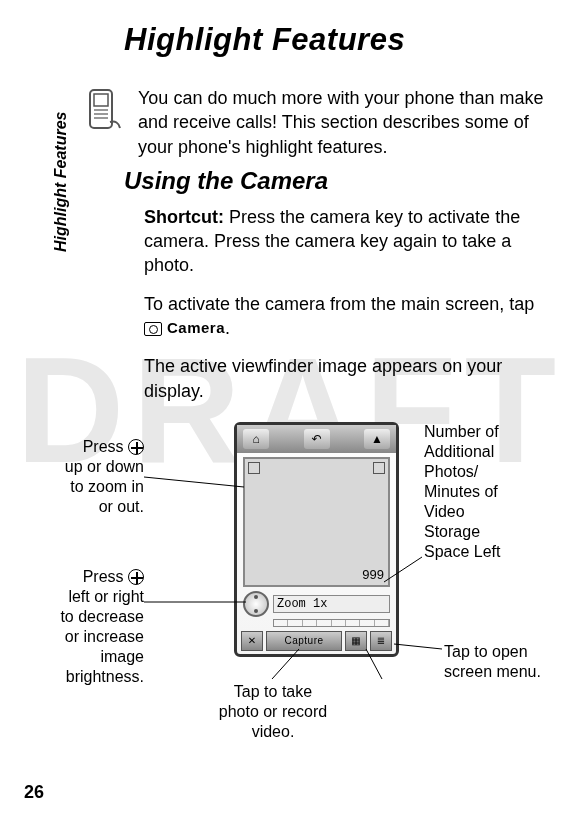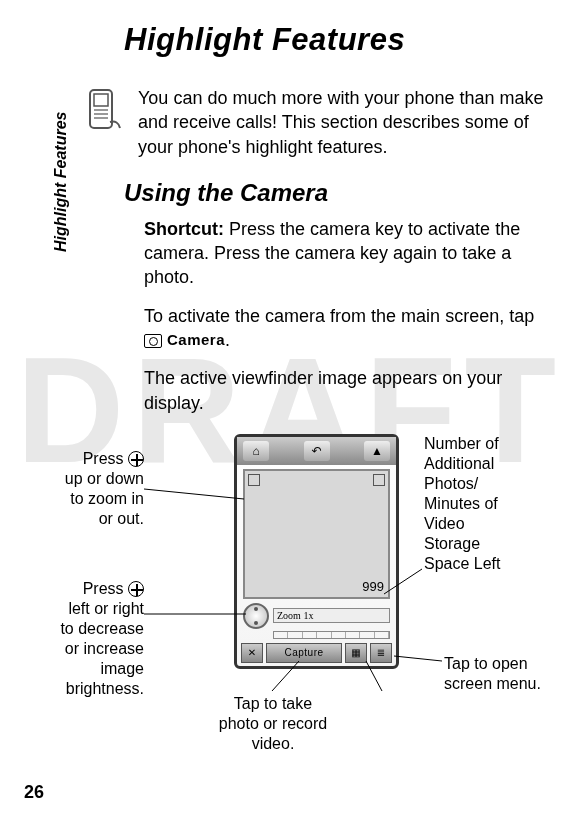--- a/index.html
+++ b/index.html
@@ -27,21 +27,21 @@
   .content { position: relative; z-index: 1; }
   .title {
     font-family: Arial, sans-serif;
     font-style: italic;
     font-weight: 900;
     font-size: 31px;
     margin-left: 100px;
     margin-bottom: 28px;
     letter-spacing: 0.5px;
   }
-  .intro-row { display: flex; margin-left: 60px; margin-bottom: 20px; gap: 12px; align-items: flex-start; }
+  .intro-row { display: flex; margin-left: 60px; margin-bottom: 8px; gap: 12px; align-items: flex-start; }
   .phone-icon { flex: 0 0 42px; margin-top: 2px; }
   .intro-text { font-size: 18px; line-height: 1.35; }
   .section-title {
     font-style: italic; font-weight: 900; font-size: 24px;
     margin-left: 100px; margin-bottom: 10px;
   }
   .body-text { margin-left: 120px; font-size: 18px; line-height: 1.35; margin-bottom: 14px; }
   .body-text b { font-weight: 700; }
   .side-tab {
     position: absolute;
@@ -75,21 +75,21 @@
   }
   .topbar { height:28px; background:linear-gradient(#ccc,#888); display:flex; align-items:center; justify-content:space-between; padding:0 6px; gap:6px; }
   .tbtn { width:26px; height:20px; background:linear-gradient(#eee,#aaa); border-radius:3px; display:flex; align-items:center; justify-content:center; font-size:12px; }
   .vframe { margin:4px 6px 0 6px; height:130px; border:2px solid #888; position:relative; background:#d8d8d8; }
   .vcount { position:absolute; bottom:3px; right:4px; font-family:"Arial Black",Arial,sans-serif; font-size:13px; font-weight:400; }
   .zoom-row { display:flex; align-items:center; gap:4px; margin:4px 6px 0 6px; }
   .zwheel { width:26px; height:26px; border:2px solid #666; border-radius:50%; background:radial-gradient(#fff,#bbb); position:relative; }
   .zwheel::before, .zwheel::after { content:""; position:absolute; width:4px; height:4px; background:#555; border-radius:50%; }
   .zwheel::before { top:2px; left:9px; }
   .zwheel::after { bottom:2px; left:9px; }
-  .zbox { flex:1; border:1.5px solid #888; background:#eee; font-family:Liberation Serif, serif; font-size:10px; padding:1px 3px; }
+  .zbox { flex:1; border:1.5px solid #888; background:#eee; font-family:Liberation Mono, monospace; font-size:12px; padding:1px 3px; }
   .zmeter { border:1.5px solid #888; height:8px; margin:2px 6px 0 36px; display:flex; }
   .zmeter span { flex:1; border-right:1px solid #aaa; }
   .btnbar { display:flex; gap:3px; margin:4px 4px 0 4px; }
   .bbtn { height:20px; background:linear-gradient(#ccc,#888); border:1px solid #555; display:flex; align-items:center; justify-content:center; font-family:"Arial Black",Arial,sans-serif; font-size:10px; }
   .bbtn.sm { width:22px; }
   .bbtn.lg { flex:1; letter-spacing:0.5px; }
 
   svg.lines { position:absolute; left:0; top:0; width:100%; height:100%; pointer-events:none; }
 
   .page-num { position:absolute; bottom:16px; left:24px; font-weight:700; font-size:18px; }

